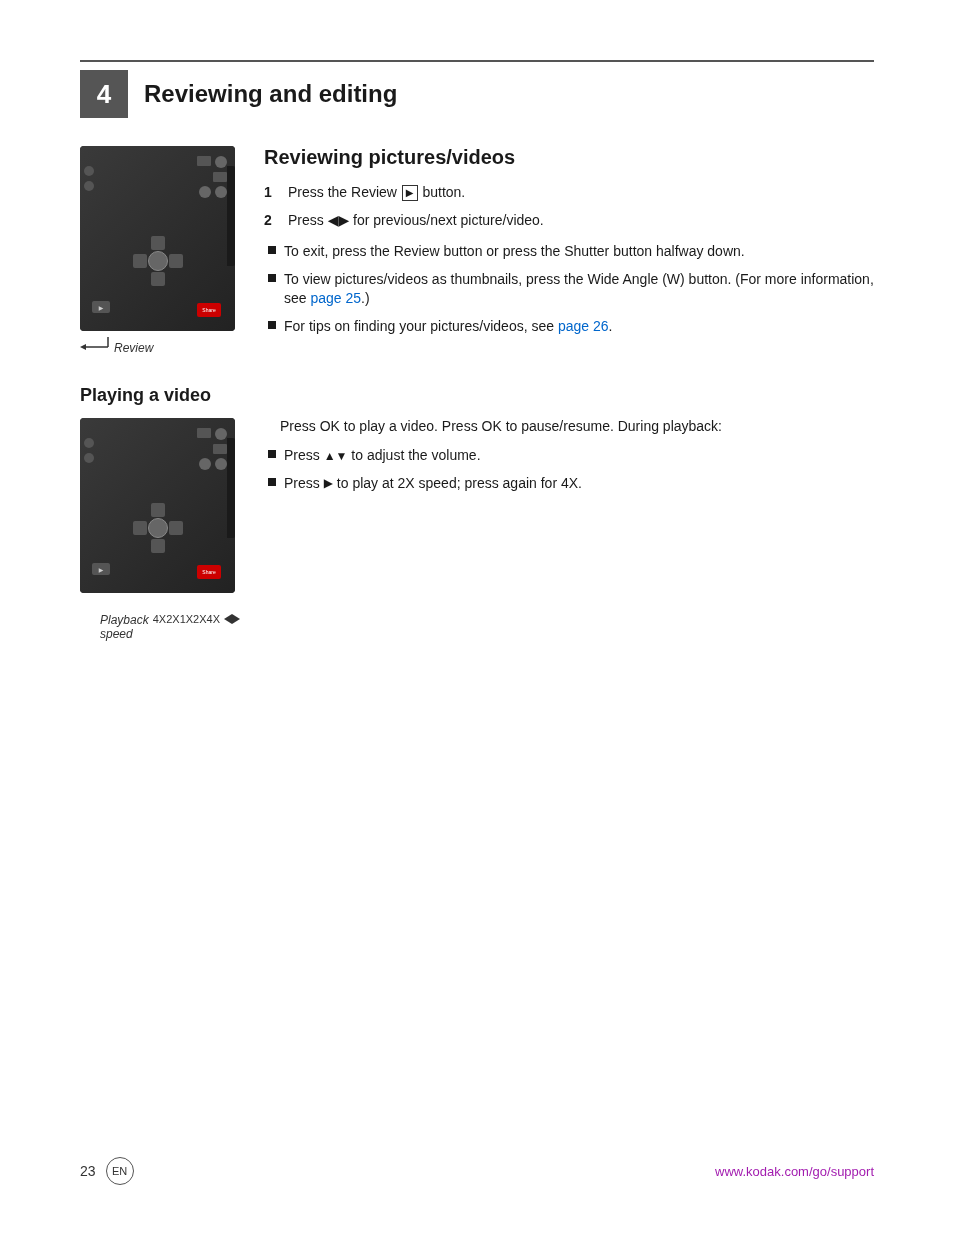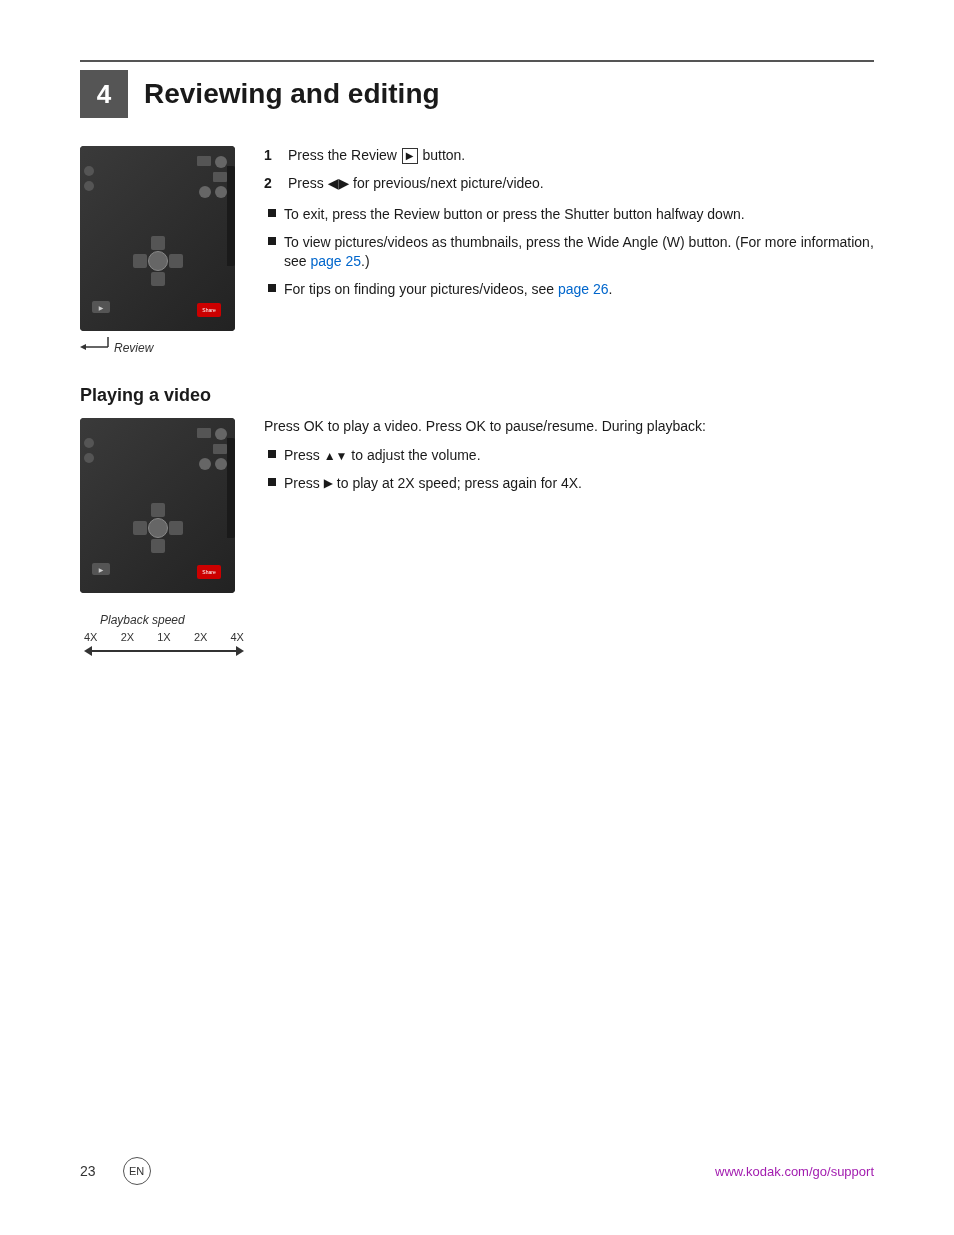--- a/index.html
+++ b/index.html
@@ -37,21 +37,21 @@
       width: 48px;
       height: 48px;
       display: flex;
       align-items: center;
       justify-content: center;
       margin-right: 16px;
       flex-shrink: 0;
     }
 
     .chapter-title {
-      font-size: 28px;
+      font-size: 24px;
       font-weight: bold;
       color: #1a1a1a;
     }
 
     
     .section-title {
       font-size: 20px;
       font-weight: bold;
       margin-bottom: 14px;
       color: #1a1a1a;
@@ -311,41 +311,42 @@
     }
 
     .video-section-title {
       font-size: 18px;
       font-weight: bold;
       margin-bottom: 12px;
     }
 
     .video-text-block {
       margin-bottom: 12px;
+      margin-left: 16px;
     }
 
     .video-content {
       display: flex;
       gap: 24px;
     }
 
     .video-image-col {
       width: 160px;
       flex-shrink: 0;
     }
 
     .video-text-col {
       flex: 1;
     }
 
     
     .playback-speed-diagram {
       margin-top: 20px;
       display: flex;
-      flex-direction: column;
+      flex-direction: row;
       align-items: flex-start;
     }
 
     .playback-speed-label {
       font-style: italic;
       font-size: 12px;
       color: #333;
       margin-bottom: 4px;
       margin-left: 20px;
     }
@@ -368,21 +369,21 @@
       right: 80px;
       display: flex;
       justify-content: space-between;
       align-items: center;
       border-top: none;
     }
 
     .footer-left {
       display: flex;
       align-items: center;
-      gap: 27px;
+      gap: 10px;
     }
 
     .page-number {
       font-size: 14px;
       color: #333;
     }
 
     .en-badge {
       display: inline-flex;
       align-items: center;
@@ -464,20 +465,21 @@
             <line x1="28" y1="2" x2="28" y2="12" stroke="#333" stroke-width="1.5"></line>
             <line x1="2" y1="12" x2="28" y2="12" stroke="#333" stroke-width="1.5"></line>
             <polygon points="0,12 6,9 6,15" fill="#333"></polygon>
           </svg>
           <span class="image-caption">Review</span>
         </div>
       </div>
     </div>
 
     <div class="section-text-col">
+      <h2 class="section-title">Reviewing pictures/videos</h2>
 
       <ol class="numbered-list">
         <li>
           <span class="num-label">1</span>
           <span>
             Press the Review <span class="inline-icon">▶</span> button.
           </span>
         </li>
         <li>
           <span class="num-label">2</span>

